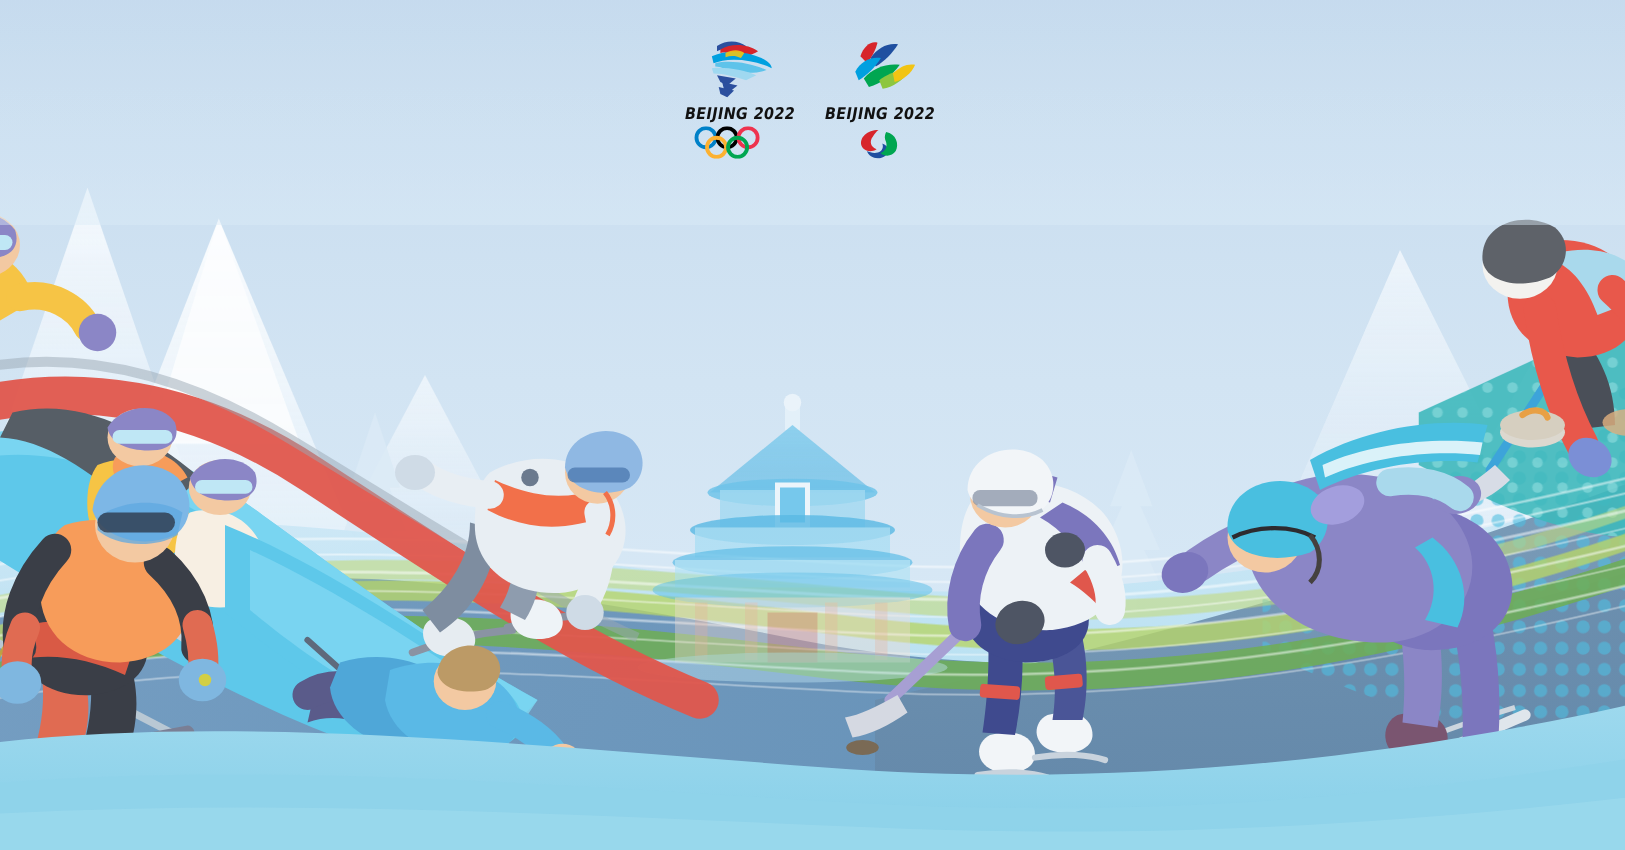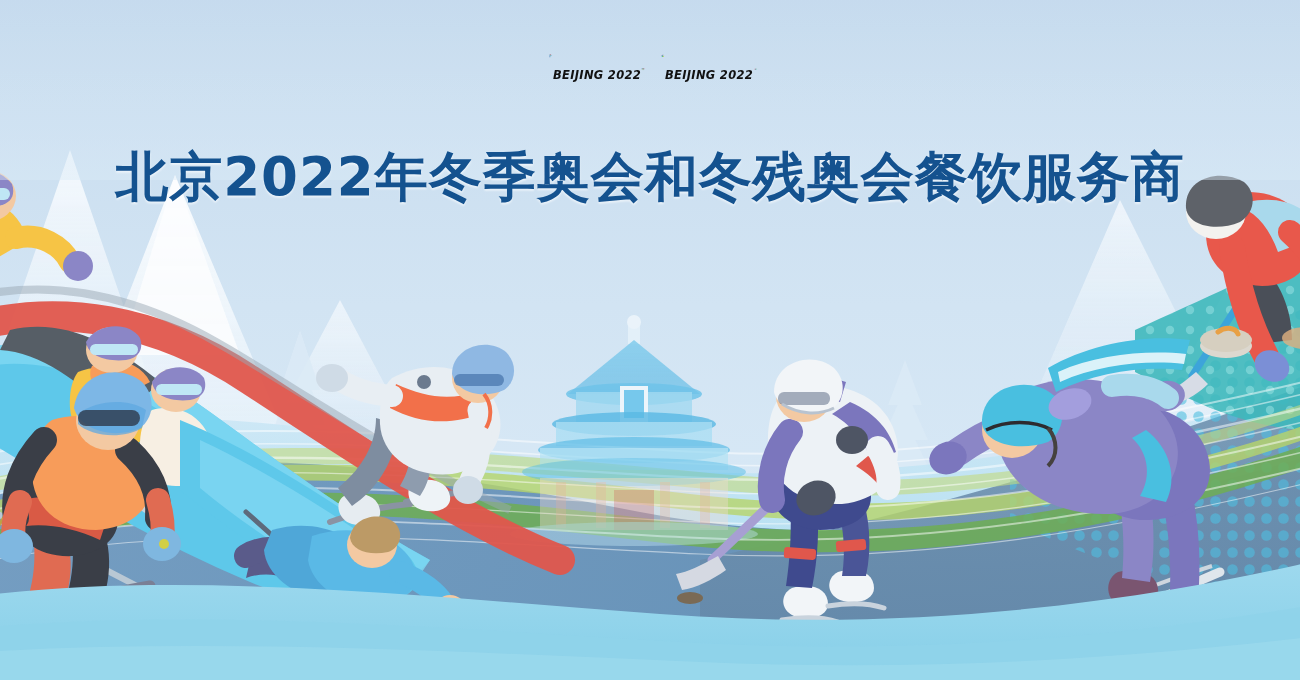--- a/index.html
+++ b/index.html
@@ -23,21 +23,22 @@
     width:210px; height:105px;
     display:flex;
     align-items:flex-start;
     justify-content:center;
     gap:14px;
     z-index:40;
   }
   .logo-block{
     width:98px;
     display:flex;
-    align-items:flex-end;
+    flex-direction:column;
+    align-items:flex-start;
   }
   .logo-mark{width:84px;height:52px;}
   .logo-word{
     font-family:"DejaVu Sans","Liberation Sans",sans-serif;
     font-weight:700;
     font-size:11.5px;
     letter-spacing:0.3px;
     color:#111;
     font-style:italic;
     transform:scaleY(1.12);
@@ -472,15 +473,14 @@
       </svg>
       <div class="logo-word">BEIJING 2022</div>
       <svg class="logo-sub" viewBox="0 0 110 34">
         <path d="M56 4 C44 4 36 12 38 20 C40 26 48 28 54 24 C48 22 46 16 50 11 C52 8 54 5 56 4 Z" fill="#d7252b"></path>
         <path d="M44 26 C46 34 58 36 64 30 C68 26 66 20 60 18 C62 24 58 28 52 28 C49 28 46 27 44 26 Z" fill="#1f4fa0"></path>
         <path d="M64 6 C74 8 78 18 74 26 C70 32 62 32 58 28 C64 26 66 20 63 14 C62 11 63 8 64 6 Z" fill="#00a651"></path>
       </svg>
     </div>
   </div>
 
-  <div id="title">北京2022年冬季奥会和冬残奥会餐饮服务商</div>
 
 </div>
 
 </body></html>

